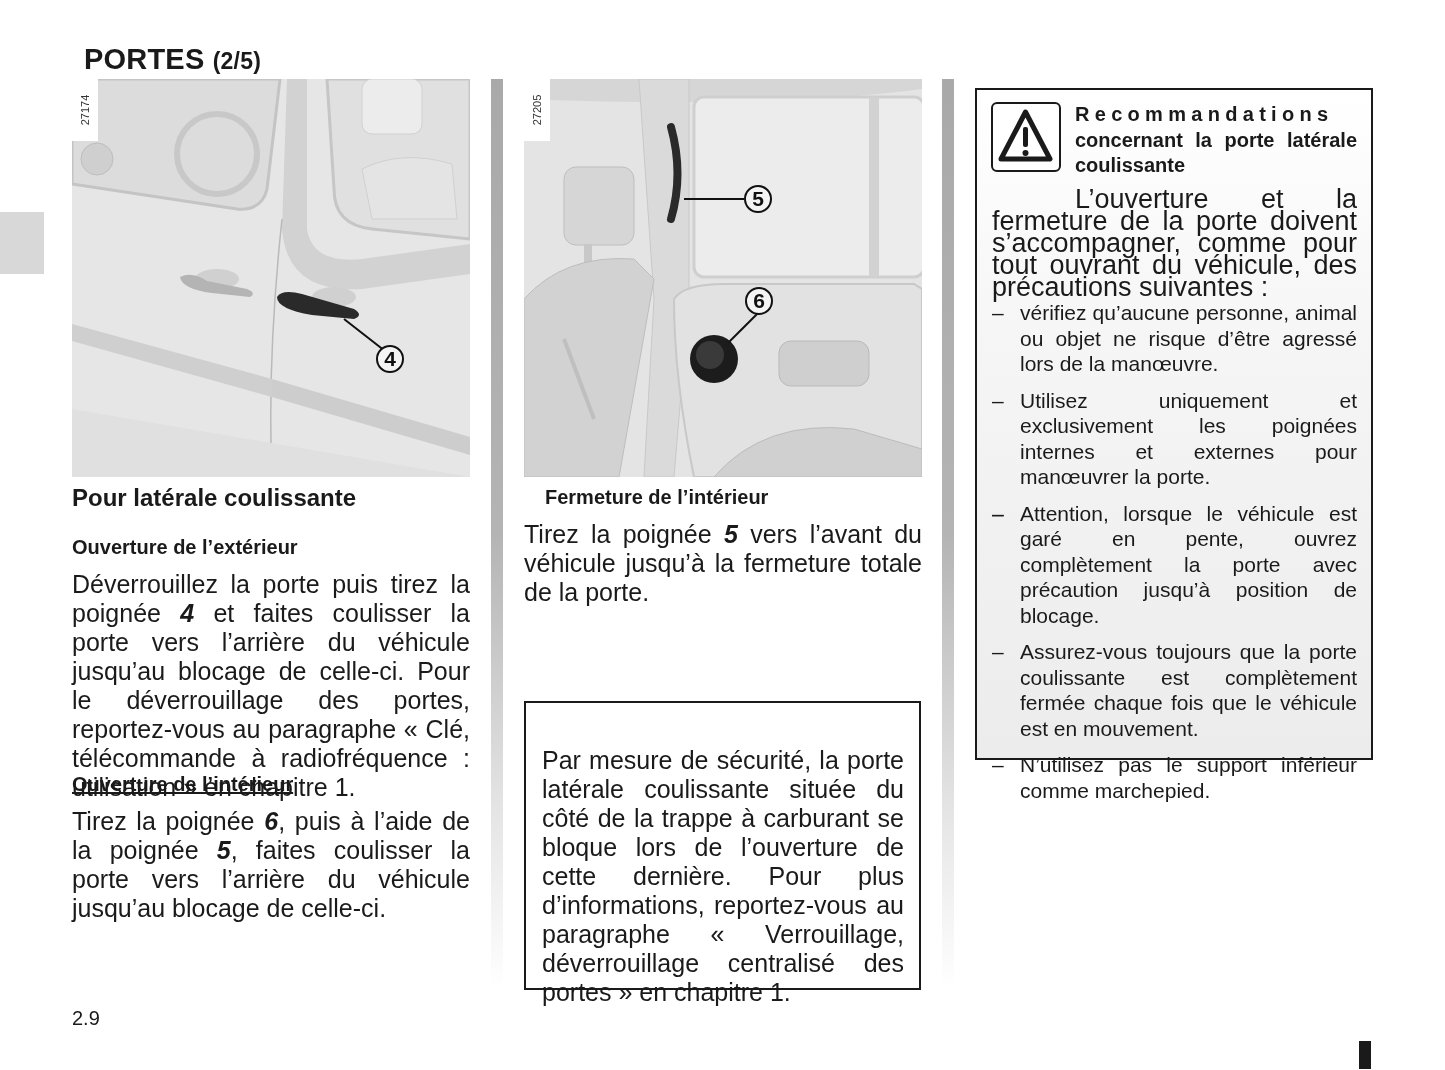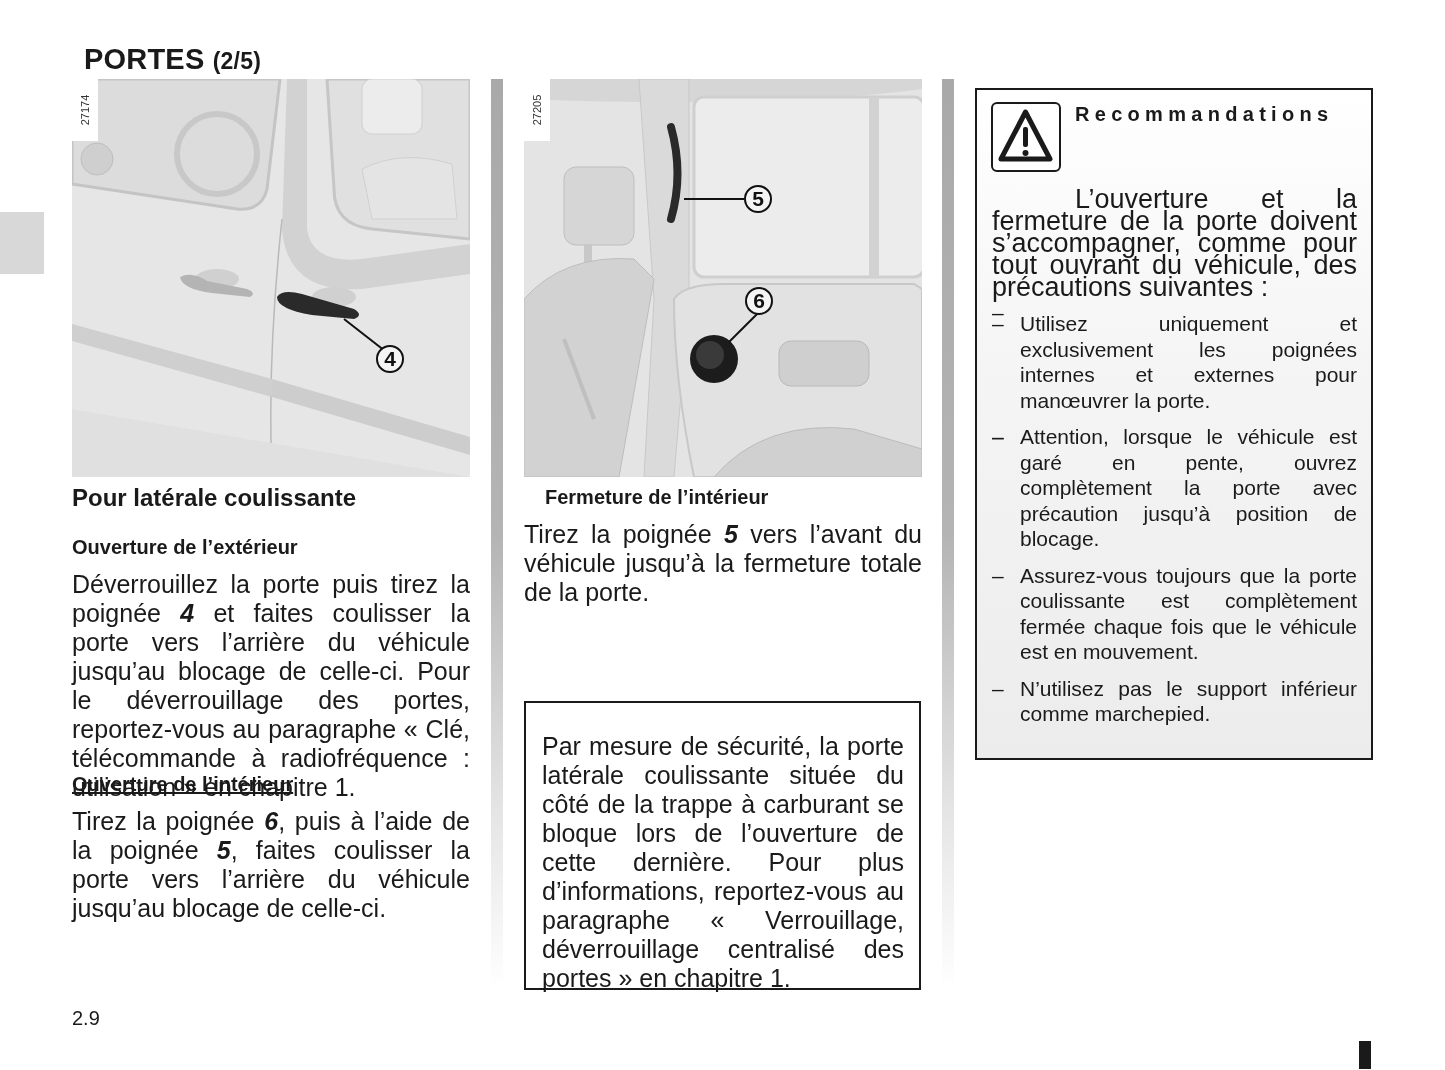--- a/index.html
+++ b/index.html
@@ -53,21 +53,21 @@
     position: absolute; font-size: 25px; line-height: 29px; text-align: justify;
     width: 398px;
   }
   .para b { font-style: italic; }
 
   .note-box {
     position: absolute; left: 524px; top: 701px; width: 397px; height: 289px;
     border: 2px solid #1a1a1a; box-sizing: border-box;
   }
   .note-box .para {
-    position: absolute; left: 16px; top: 29px; width: 362px;
+    position: absolute; left: 16px; top: 43px; width: 362px;
   }
 
   .warn-box {
     position: absolute; left: 975px; top: 88px; width: 398px; height: 672px;
     border: 2.5px solid #1a1a1a; box-sizing: border-box;
     background: linear-gradient(to bottom, #ffffff 0%, #f5f5f5 40%, #ececec 100%);
   }
   .warn-icon {
     position: absolute; left: 14px; top: 12px; width: 70px; height: 70px;
     border: 2.5px solid #1a1a1a; border-radius: 6px; box-sizing: border-box; background: #fff;
@@ -201,24 +201,25 @@
 <div class="warn-box">
   <div class="warn-icon">
     <svg width="65" height="65" viewBox="0 0 65 65" style="position:absolute;left:0;top:0">
       <path d="M32.5,8 L57,55 L8,55 Z" fill="none" stroke="#1a1a1a" stroke-width="5" stroke-linejoin="round"></path>
       <rect x="30" y="23" width="5" height="20" rx="2" fill="#1a1a1a"></rect>
       <circle cx="32.5" cy="49" r="3" fill="#1a1a1a"></circle>
     </svg>
   </div>
   <div class="warn-title">
     <span class="spaced">Recommandations</span>
+    <span>concernant la porte latérale coulissante</span>
   </div>
   <div class="warn-intro">L’ouverture et la fermeture de la porte doivent s’accompagner, comme pour tout ouvrant du véhicule, des précautions suivantes :</div>
   <ul class="warn-list">
-    <li><span class="dash">–</span></li>
+    <li><span class="dash">–</span><span>vérifiez qu’aucune personne, animal ou objet ne risque d’être agressé lors de la manœuvre.</span></li>
     <li><span class="dash">–</span><span>Utilisez uniquement et exclusivement les poignées internes et externes pour manœuvrer la porte.</span></li>
     <li><span class="dash">–</span></li>
     <li><span class="dash">–</span><span>Attention, lorsque le véhicule est garé en pente, ouvrez complètement la porte avec précaution jusqu’à position de blocage.</span></li>
     <li><span class="dash">–</span><span>Assurez-vous toujours que la porte coulissante est complètement fermée chaque fois que le véhicule est en mouvement.</span></li>
     <li><span class="dash">–</span><span>N’utilisez pas le support inférieur comme marchepied.</span></li>
   </ul>
 </div>
 
 <div class="page-number">2.9</div>
 <div class="thumb-mark"></div>

